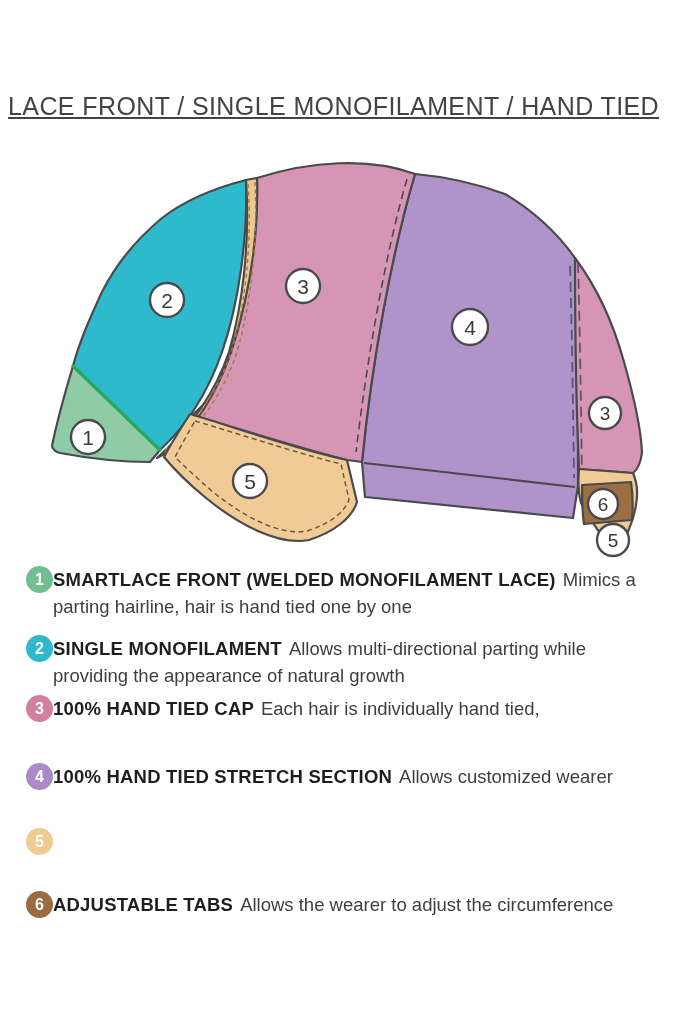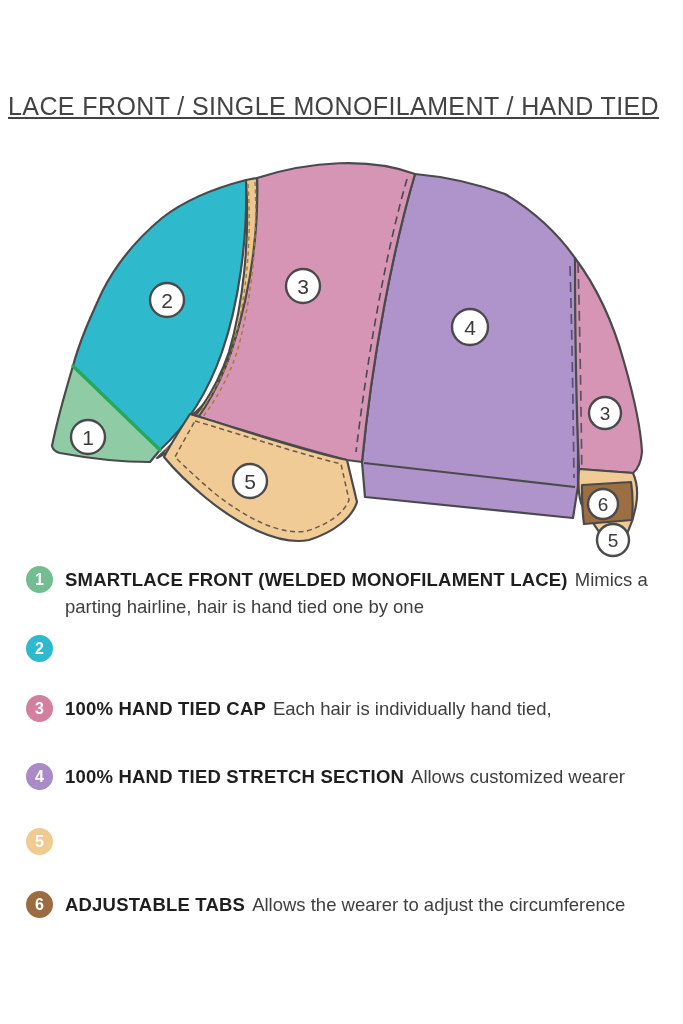--- a/index.html
+++ b/index.html
@@ -17,21 +17,21 @@
   .marker-num{fill:#3A3A3A;text-anchor:middle;font-family:"Liberation Sans",sans-serif;}
   .legend-item{
     position:absolute;left:26px;display:flex;align-items:flex-start;width:640px;
   }
   .bullet{
     width:27px;height:27px;border-radius:50%;flex:0 0 27px;margin-top:-1px;
     display:flex;align-items:center;justify-content:center;
     color:#ffffff;font-size:16px;font-weight:bold;
   }
   .legend-text{
-    margin-left:12px;font-size:18.5px;line-height:26.5px;color:#3E3E3E;
+    margin-left:0;font-size:18.5px;line-height:26.5px;color:#3E3E3E;
   }
   .legend-text .b{font-weight:bold;color:#1E1E1E;letter-spacing:0.2px;}
   .legend-text .r1{margin-left:7px;}
 </style>
 </head>
 <body>
 
 <div class="title">LACE FRONT / SINGLE MONOFILAMENT / HAND TIED</div>
 
 <svg class="cap-svg" width="683" height="580" viewBox="0 0 683 580">
@@ -120,20 +120,24 @@
   <div class="legend-text">
     <span class="b">SMARTLACE FRONT (WELDED MONOFILAMENT LACE)</span><span class="r1">Mimics a</span>
     <div>parting hairline, hair is hand tied one by one</div>
   </div>
 </div>
 
 <div class="legend-item" style="top:636px">
   <span class="bullet" style="background-color: rgb(46, 185, 206);">
       <span>2</span>
     </span>
+  <div class="legend-text">
+    <span class="b">SINGLE MONOFILAMENT</span><span class="r1">Allows multi-directional parting while</span>
+    <div>providing the appearance of natural growth</div>
+  </div>
 </div>
 
 <div class="legend-item" style="top:696px">
   <span class="bullet" style="background-color: rgb(211, 128, 159);">
       <span>3</span>
     </span>
   <div class="legend-text">
     <span class="b">100% HAND TIED CAP</span><span class="r1">Each hair is individually hand tied,</span>
   </div>
 </div>

